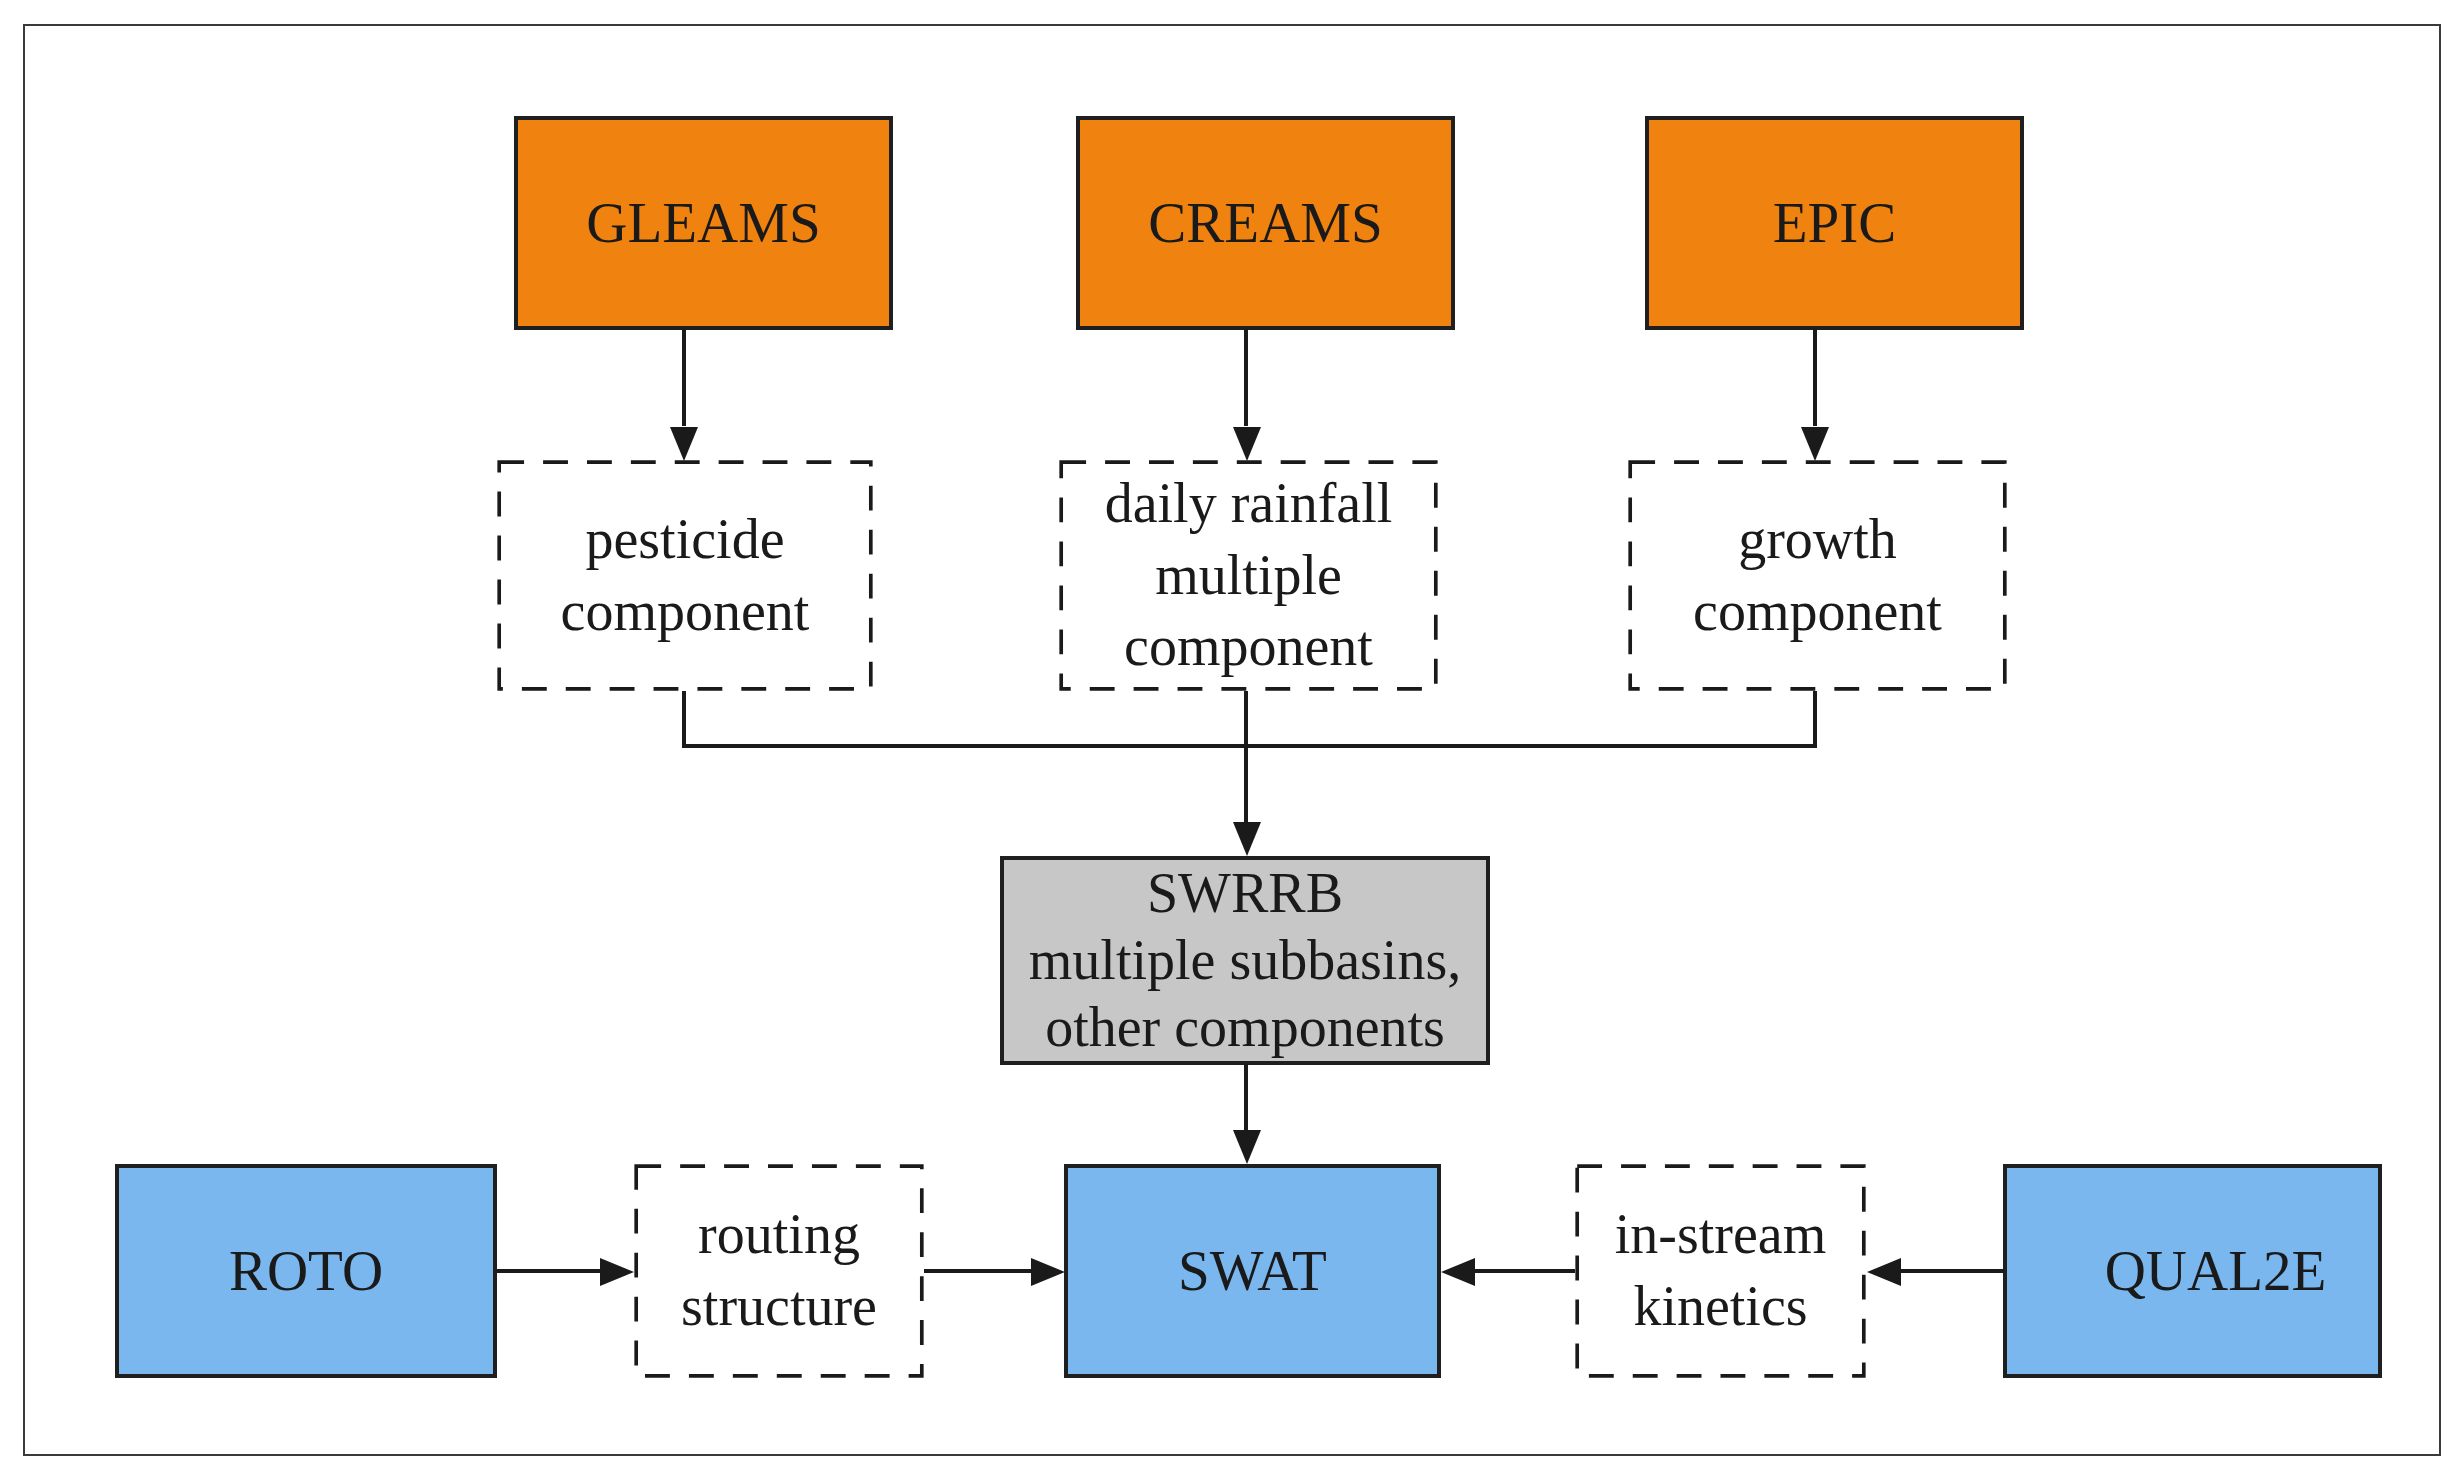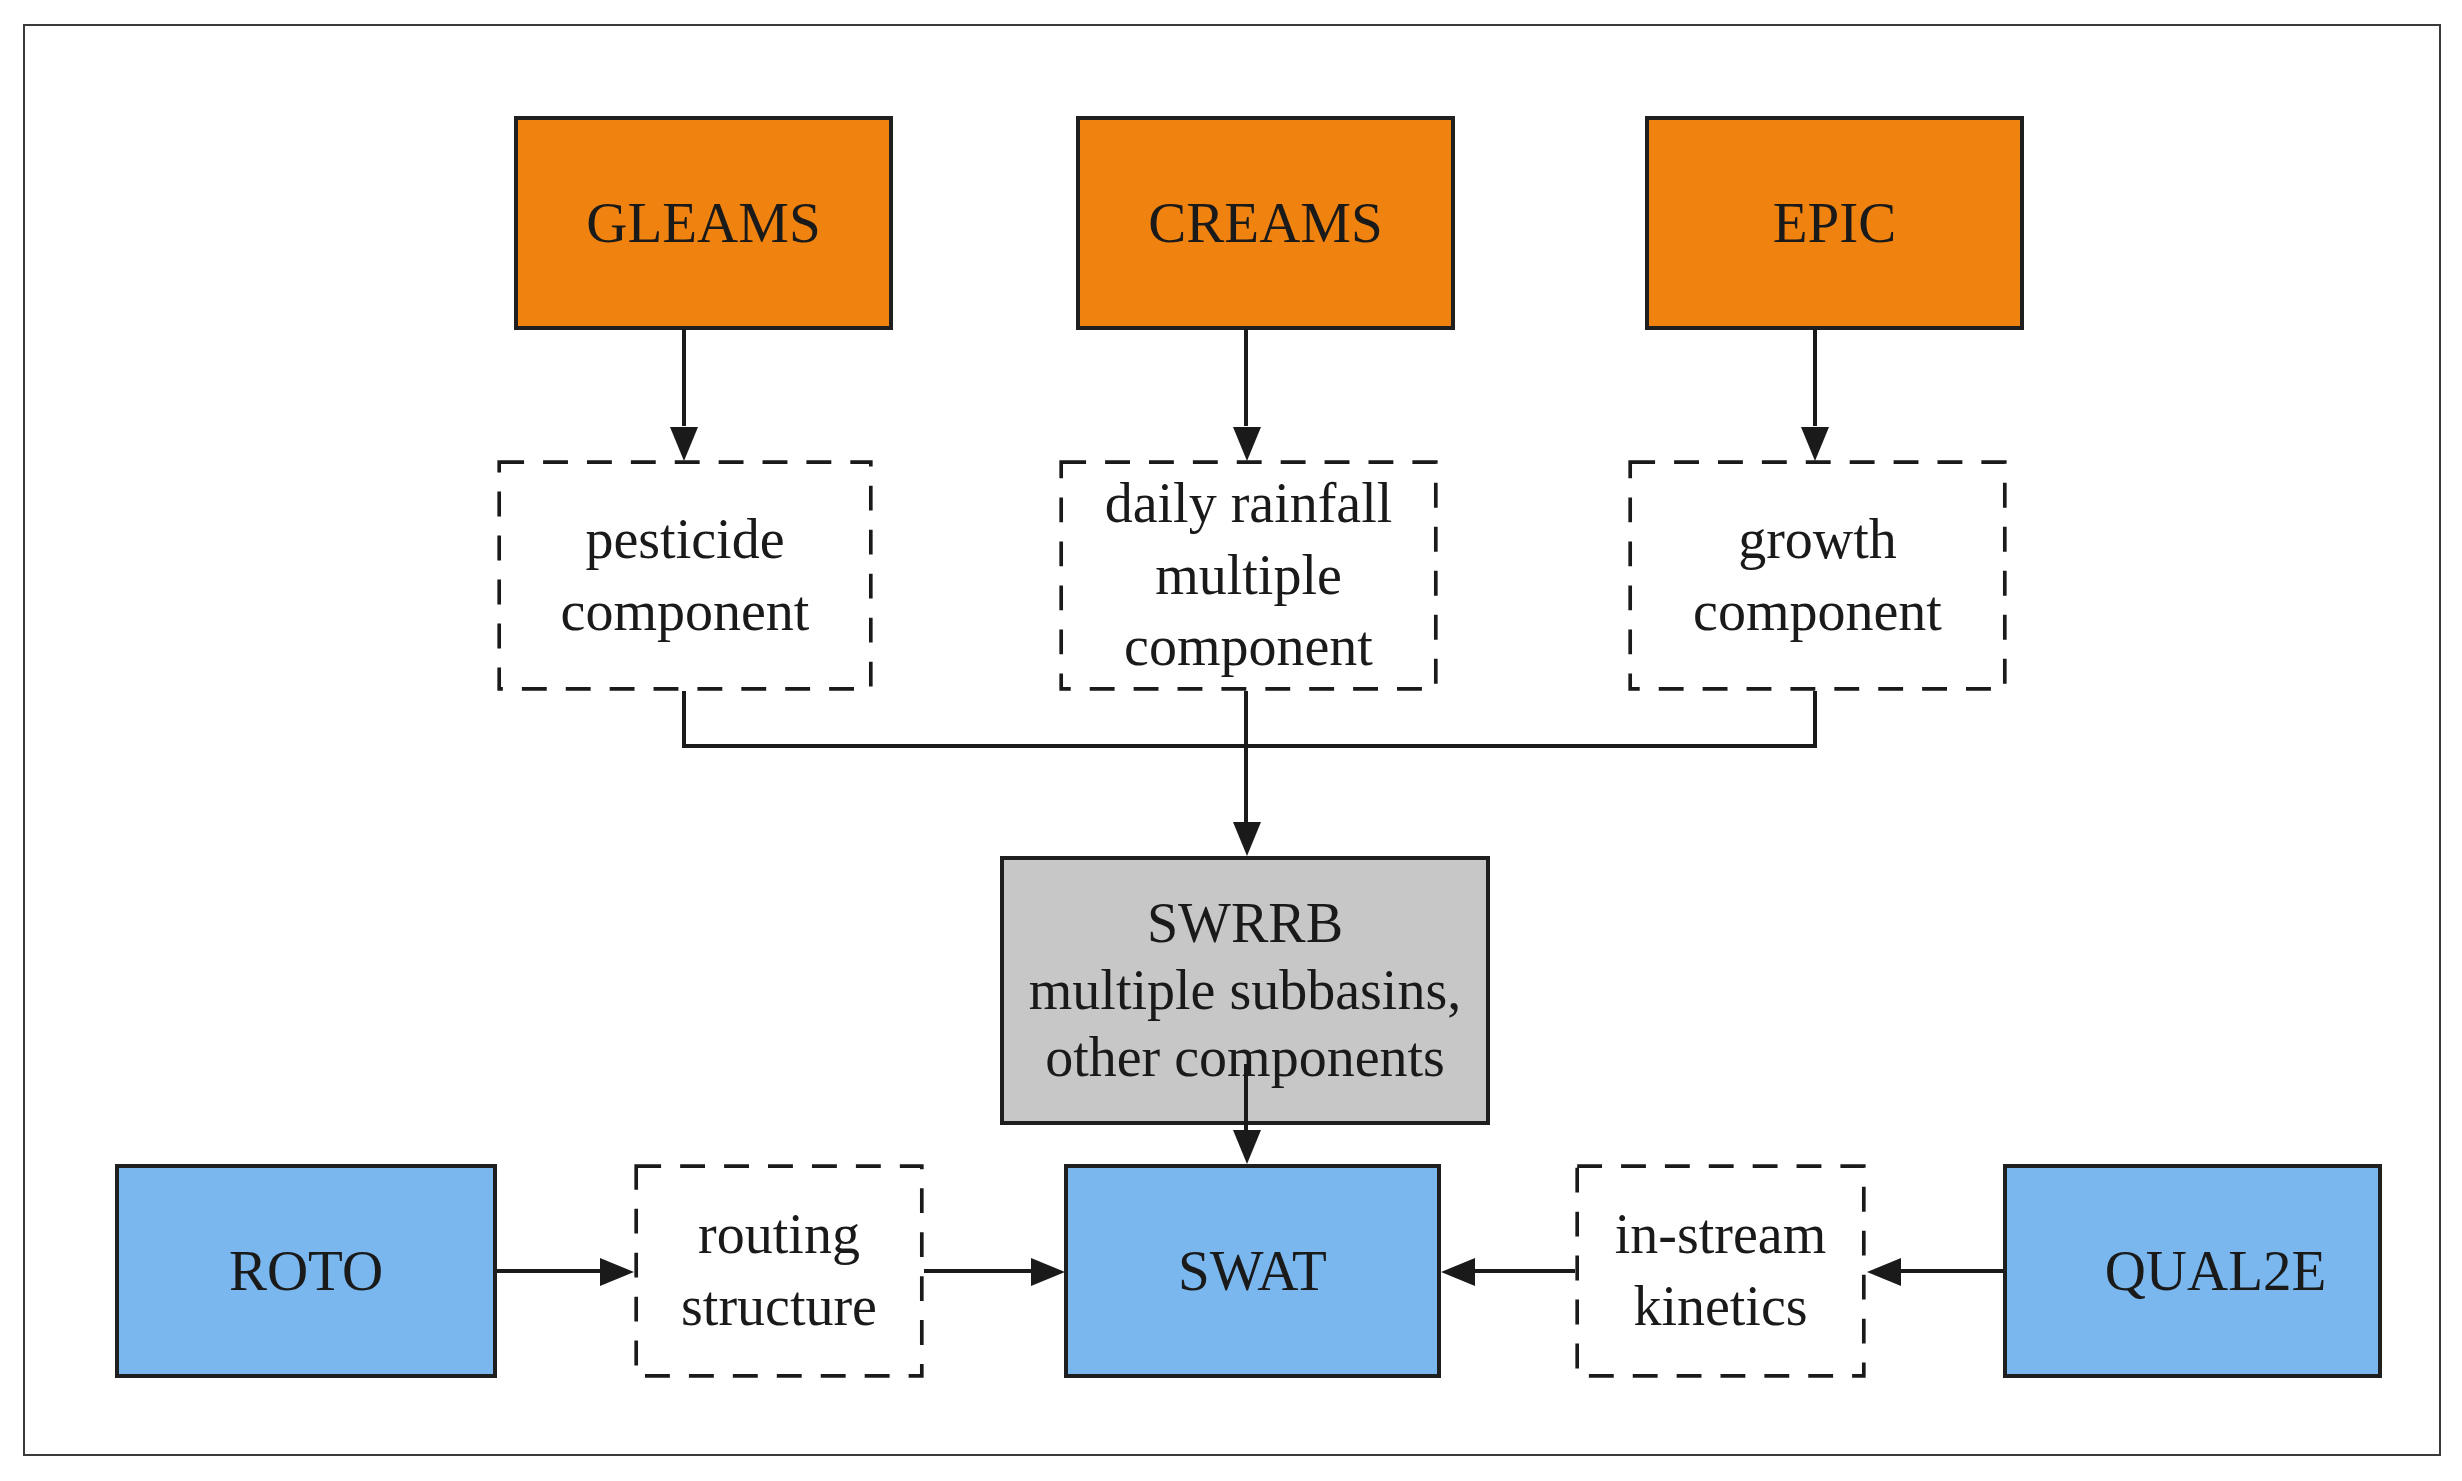--- a/index.html
+++ b/index.html
@@ -117,21 +117,21 @@
       <span class="ln">component</span>
     </div>
   </div>
 
   <div class="line" style="left:682px; top:691px; width:3.7px; height:57px;"></div>
   <div class="line" style="left:1813px; top:691px; width:3.7px; height:57px;"></div>
   <div class="line" style="left:682px; top:744px; width:1135px; height:3.7px;"></div>
   <div class="line" style="left:1244px; top:691px; width:3.7px; height:132px;"></div>
   <div class="head down" style="left:1233px; top:822px;"></div>
 
-  <div class="node solid gray" style="left:1000px; top:856px; width:490px; height:269px;">
+  <div class="node solid gray" style="left:1000px; top:856px; width:490px; height:209px;">
     <span class="ln">SWRRB</span>
     <span class="ln">multiple subbasins,</span>
     <span class="ln">other components</span>
   </div>
 
   <div class="line" style="left:1244px; top:1064px; width:3.7px; height:67px;"></div>
   <div class="head down" style="left:1233px; top:1130px;"></div>
 
   <div class="node solid blue" style="left:115px; top:1164px; width:382px; height:214px;">
     <span class="ln">ROTO</span>

